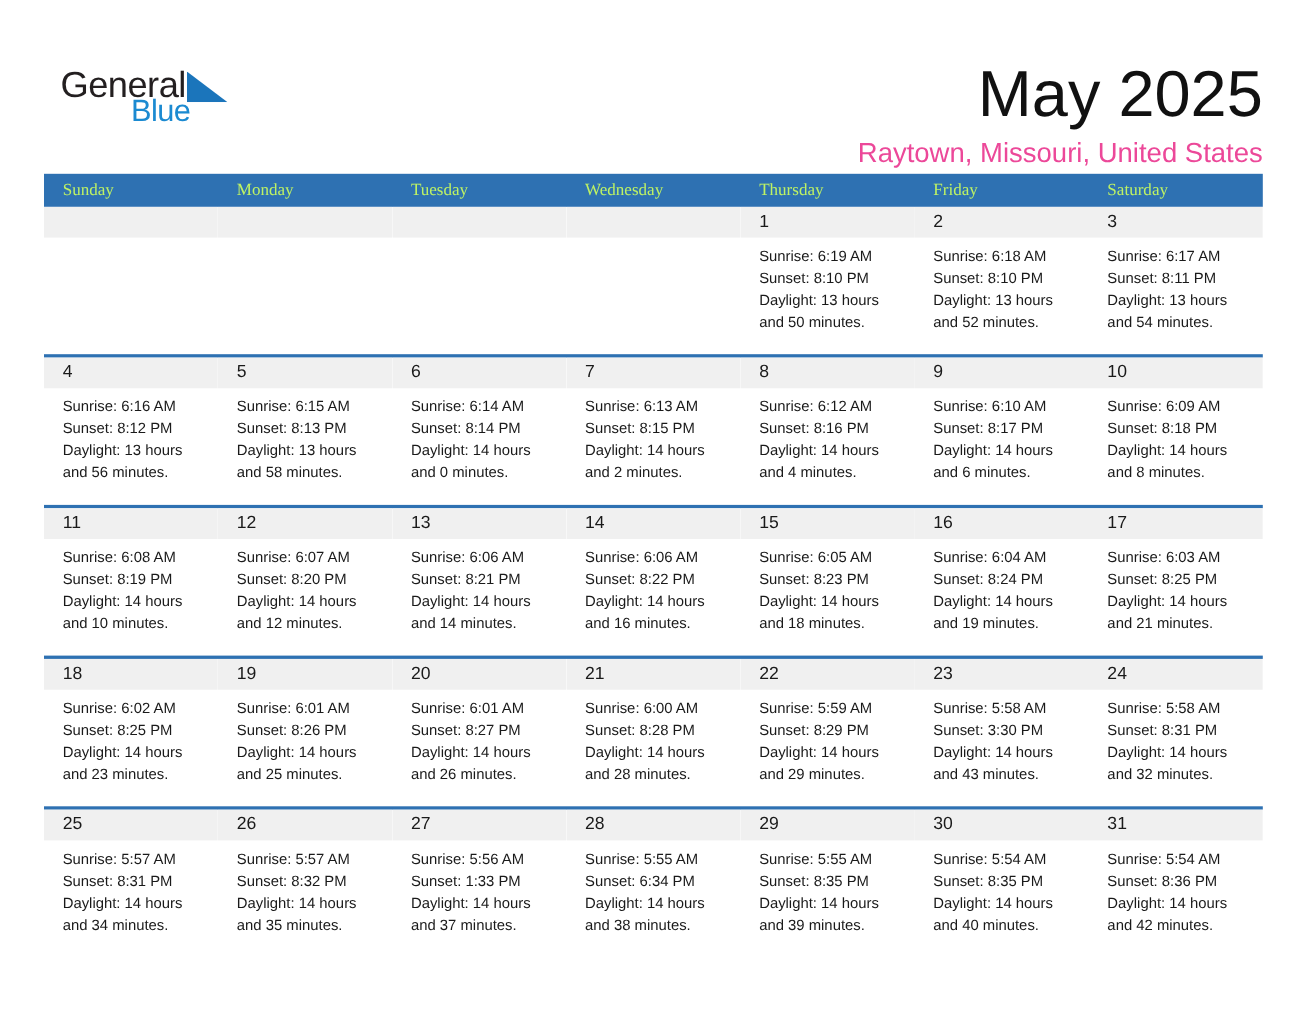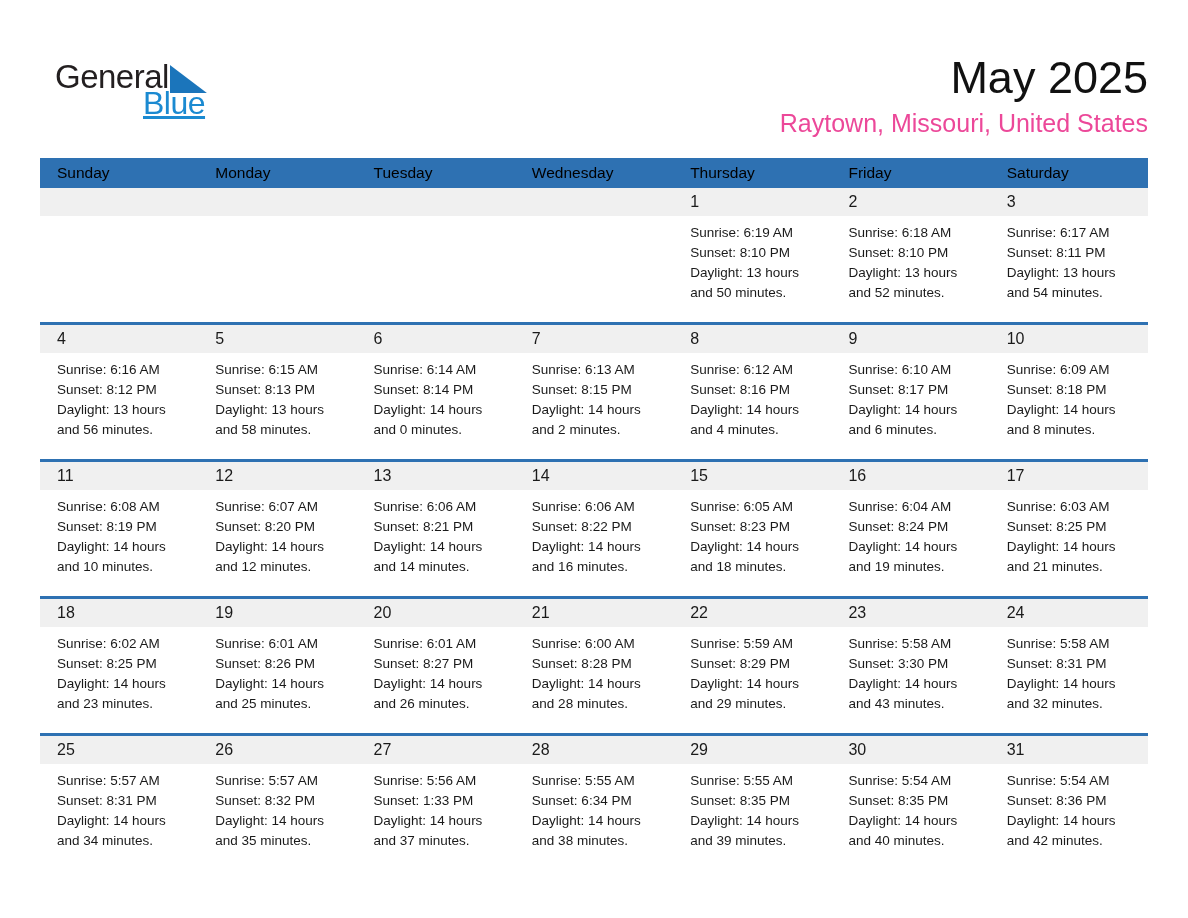--- a/index.html
+++ b/index.html
@@ -28,36 +28,35 @@
     line-height: 1;
   }
   .logo-triangle {
     width: 37px;
     height: 28px;
     background: var(--logo-triangle, #1b75bb);
     clip-path: polygon(0 0, 100% 100%, 0 100%);
     margin-left: 1px;
   }
   .logo-blue {
-    font-size: 32px;
+    font-size: 28px;
     letter-spacing: -0.5px;
     color: var(--logo-blue-text, #1b8ad1);
     line-height: 1;
-    margin-left: 88px;
+    margin-left: 64px;
     margin-top: -6px;
-    text-decoration: underline;
   }
   .title-block {
     position: absolute;
     right: 40px;
     top: 52px;
     text-align: right;
   }
   .month-title {
-    font-size: 45px;
+    font-size: 59px;
     font-weight: normal;
     color: #111111;
     line-height: 1.15;
   }
   .location-subtitle {
     font-size: 25px;
     font-weight: normal;
     color: #ec4899;
     margin-top: 5px;
   }
@@ -69,24 +68,25 @@
     width: 1108px;
   }
   .weekday-row {
     display: grid;
     grid-template-columns: repeat(7, 1fr);
     background: var(--header-blue, #2e71b2);
     height: 30px;
     align-items: center;
   }
   .weekday {
-    color: #000000;
+    color: #bef264;
     font-size: 15.5px;
     padding-left: 17px;
     white-space: nowrap;
+    font-family: Liberation Serif, serif;
   }
   .week {
     display: grid;
     grid-template-columns: repeat(7, 1fr);
     height: 134px;
   }
   .week + .week {
     height: 137px;
     border-top: 3px solid var(--week-divider, #2e71b2);
   }

